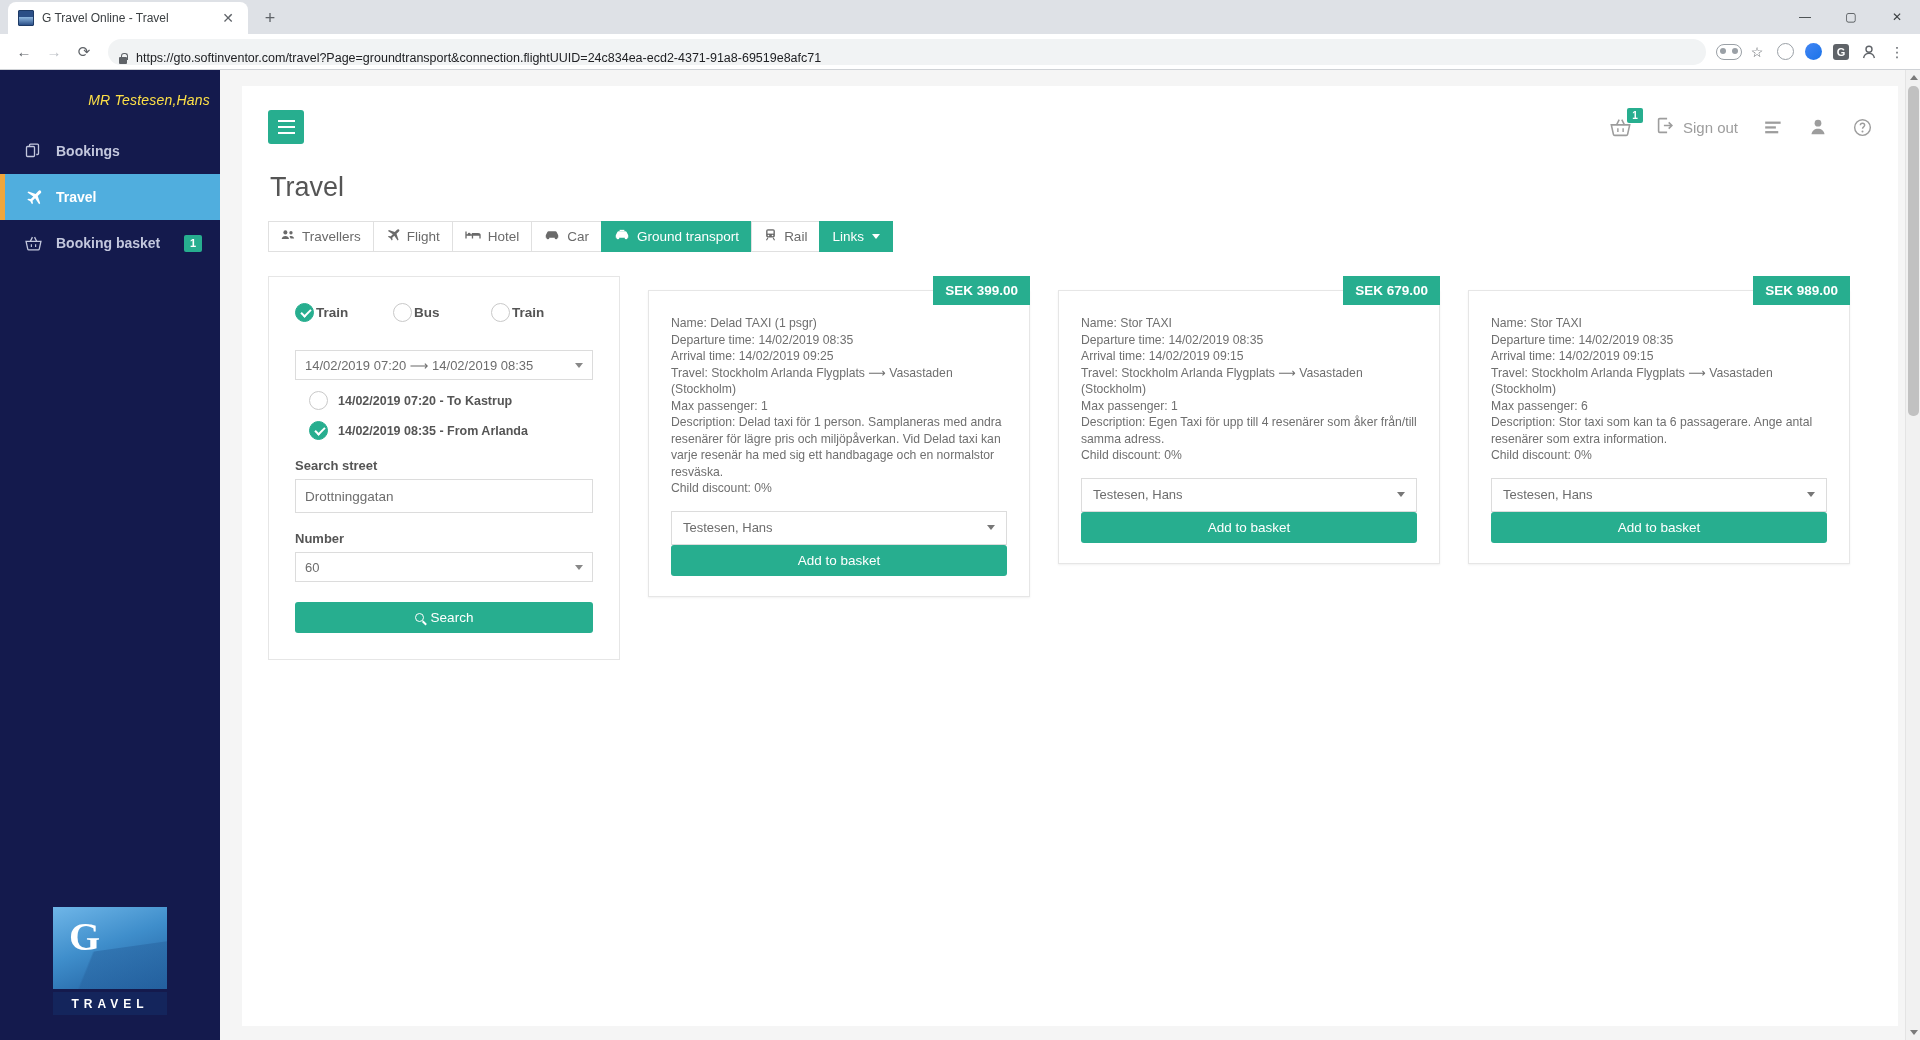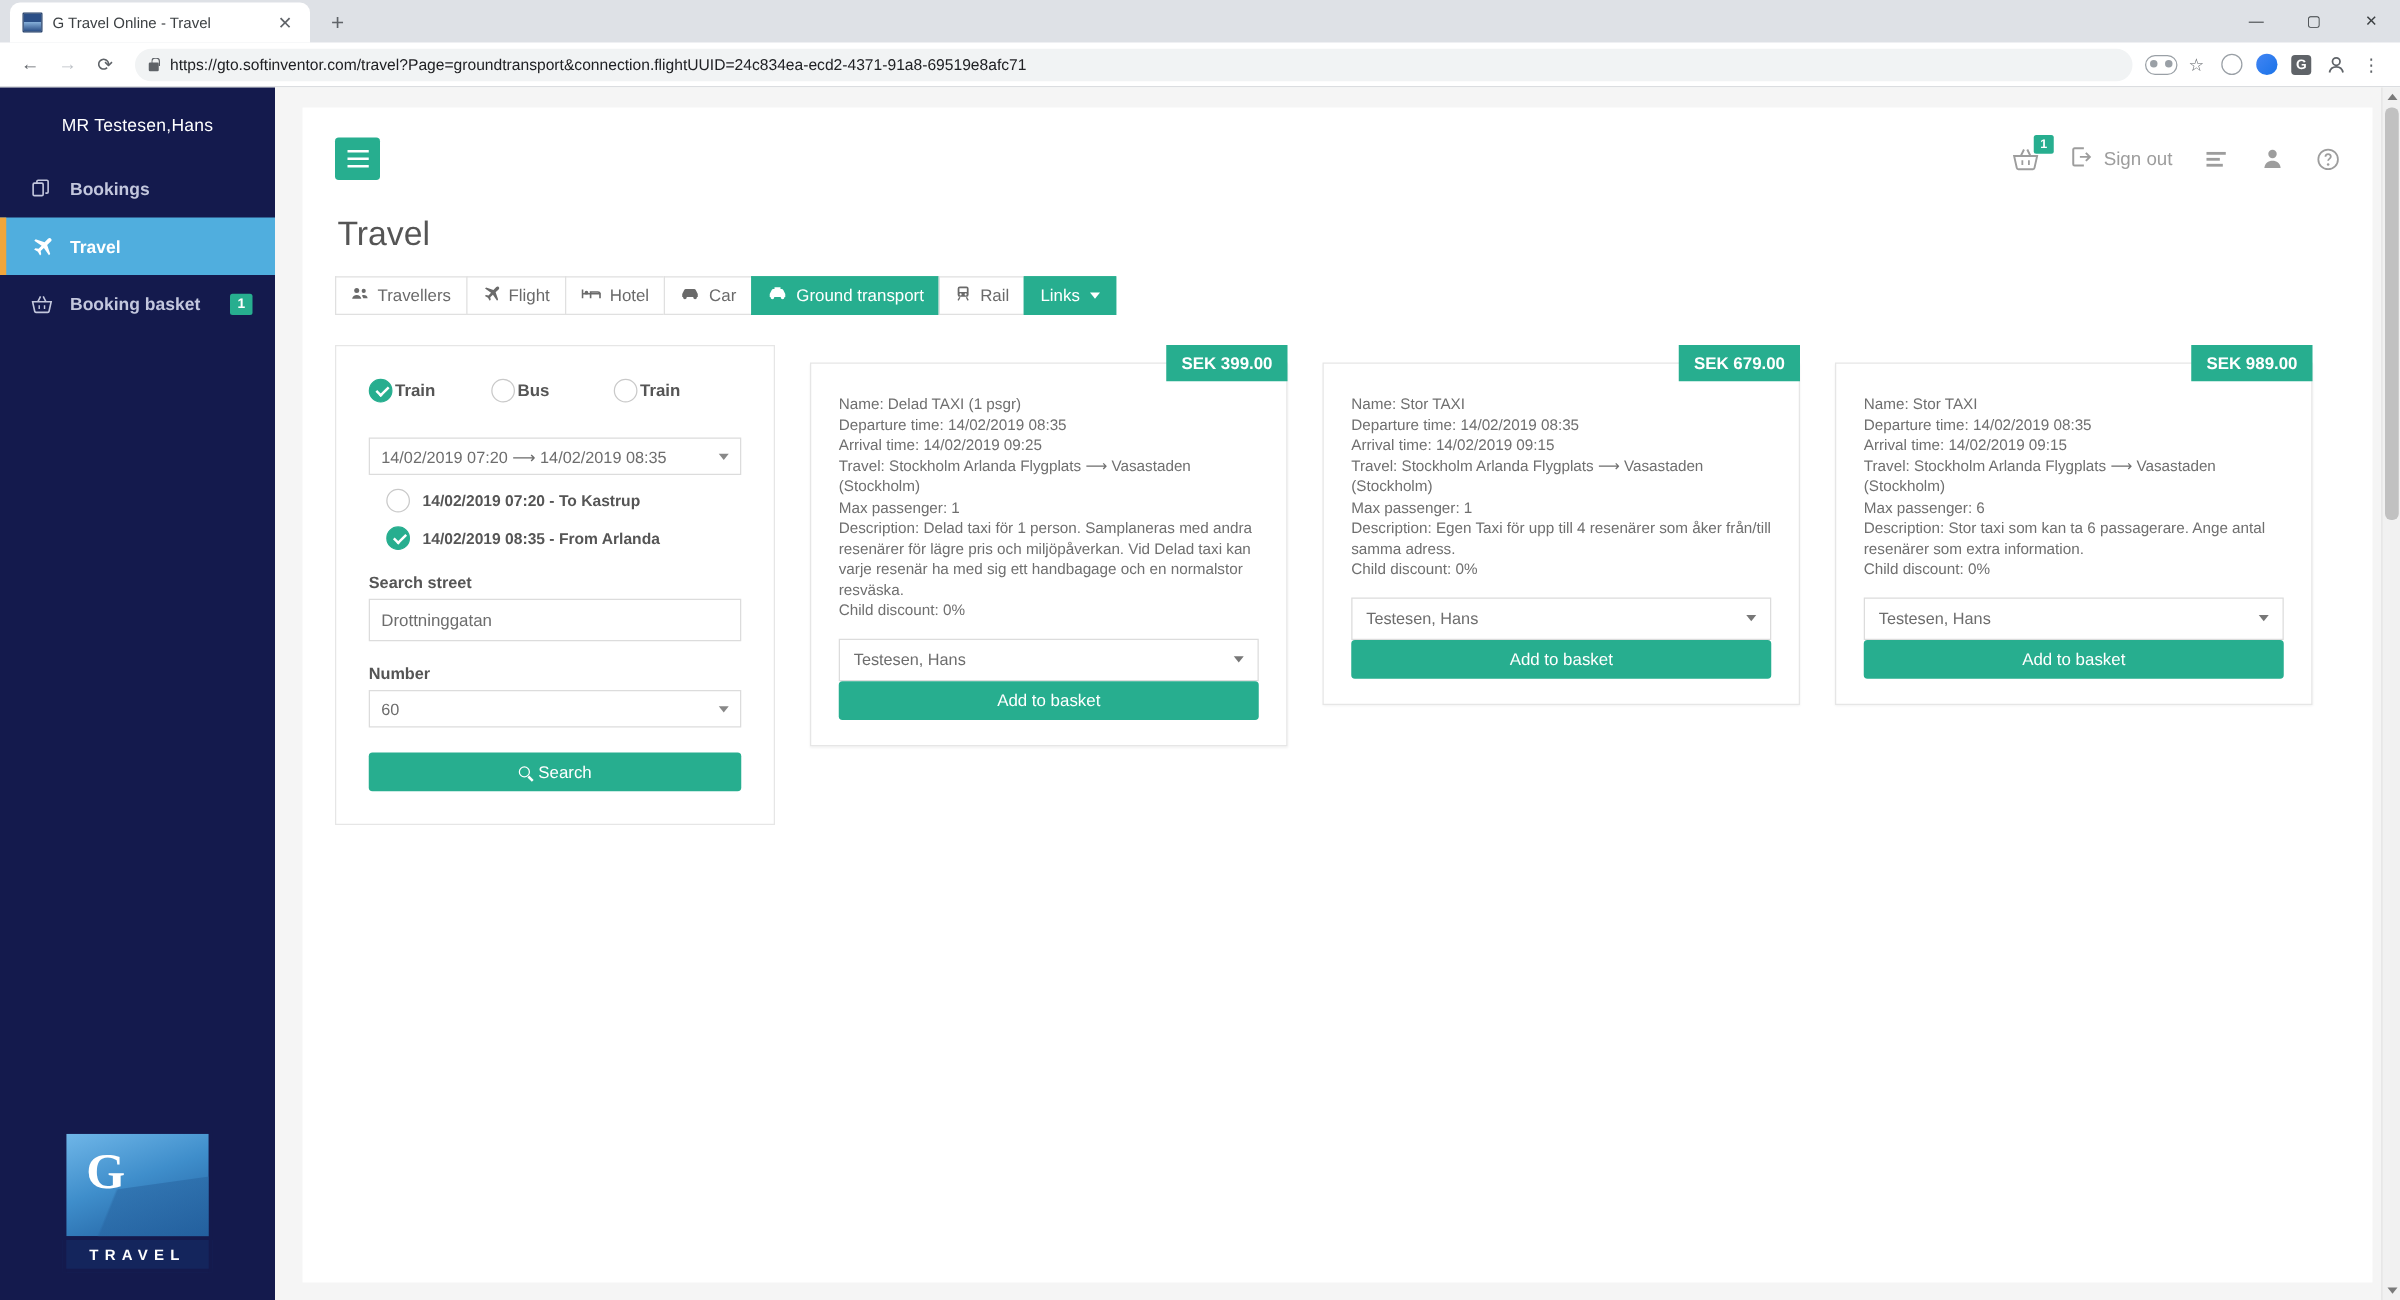--- a/index.html
+++ b/index.html
@@ -48,21 +48,21 @@
     padding: 0 10px; gap: 2px; border-bottom: 1px solid #cfd2d6;
   }
   .navbtn {
     width: 28px; height: 28px; display: flex; align-items: center;
     justify-content: center; color: #5f6368; font-size: 15px;
     border-radius: 14px;
   }
   .navbtn.disabled { color: #bdc1c6; }
   .omnibox {
     flex: 1; height: 26px; margin: 0 8px; background: #f1f3f4;
-    border-radius: 13px; display: flex; align-items: center;
+    border-radius: 13px; display: flex; align-items: flex-end;
     padding: 0 10px; gap: 8px;
   }
   .lock-icon { width: 10px; height: 12px; position: relative; flex: 0 0 10px; }
   .lock-icon::before {
     content: ""; position: absolute; left: 1px; top: 4px; width: 8px; height: 7px;
     background: #5f6368; border-radius: 1px;
   }
   .lock-icon::after {
     content: ""; position: absolute; left: 2.5px; top: 0px; width: 5px; height: 6px;
     border: 1.4px solid #5f6368; border-bottom: none; border-radius: 3px 3px 0 0;
@@ -99,22 +99,22 @@
 
   
   .app { position: relative; width: 1920px; height: 970px; background: #ffffff; }
 
   
   .sidebar {
     position: absolute; left: 0; top: 0; width: 220px; height: 970px;
     background: #141a4d;
   }
   .user-name {
-    color: #ffffff; font-size: 14px; text-align: center;
-    padding: 22px 10px 20px 10px; letter-spacing: .2px;
+    color: #fde047; font-size: 14px; text-align: right;
+    padding: 22px 10px 20px 10px; letter-spacing: .2px; font-style: italic;
   }
   .nav-item {
     display: flex; align-items: center; gap: 14px; height: 46px;
     padding-left: 24px; color: #c3c7dd; font-size: 14px; font-weight: bold;
     position: relative;
   }
   .nav-item.active {
     background: #50aede; color: #ffffff;
   }
   .nav-item.active::before {

